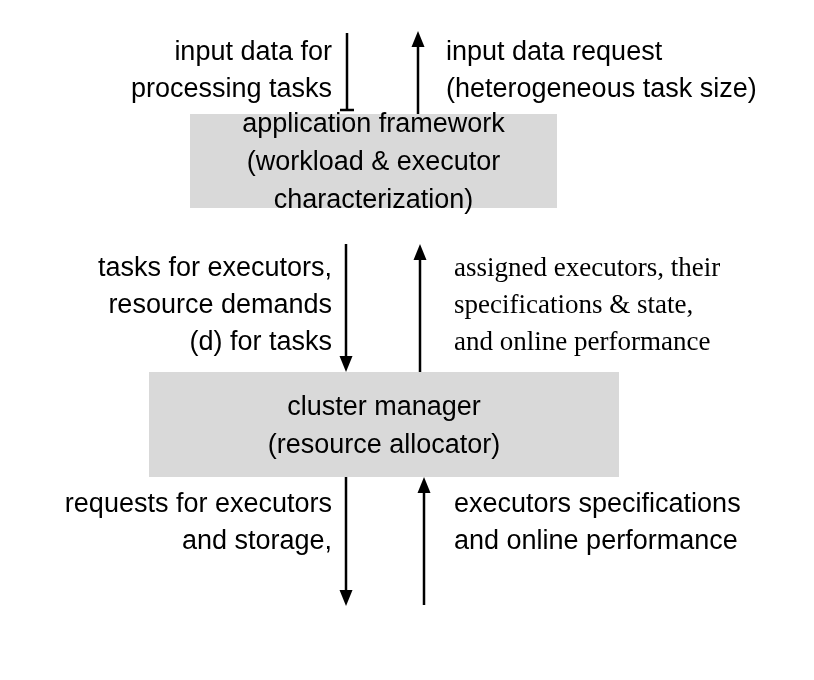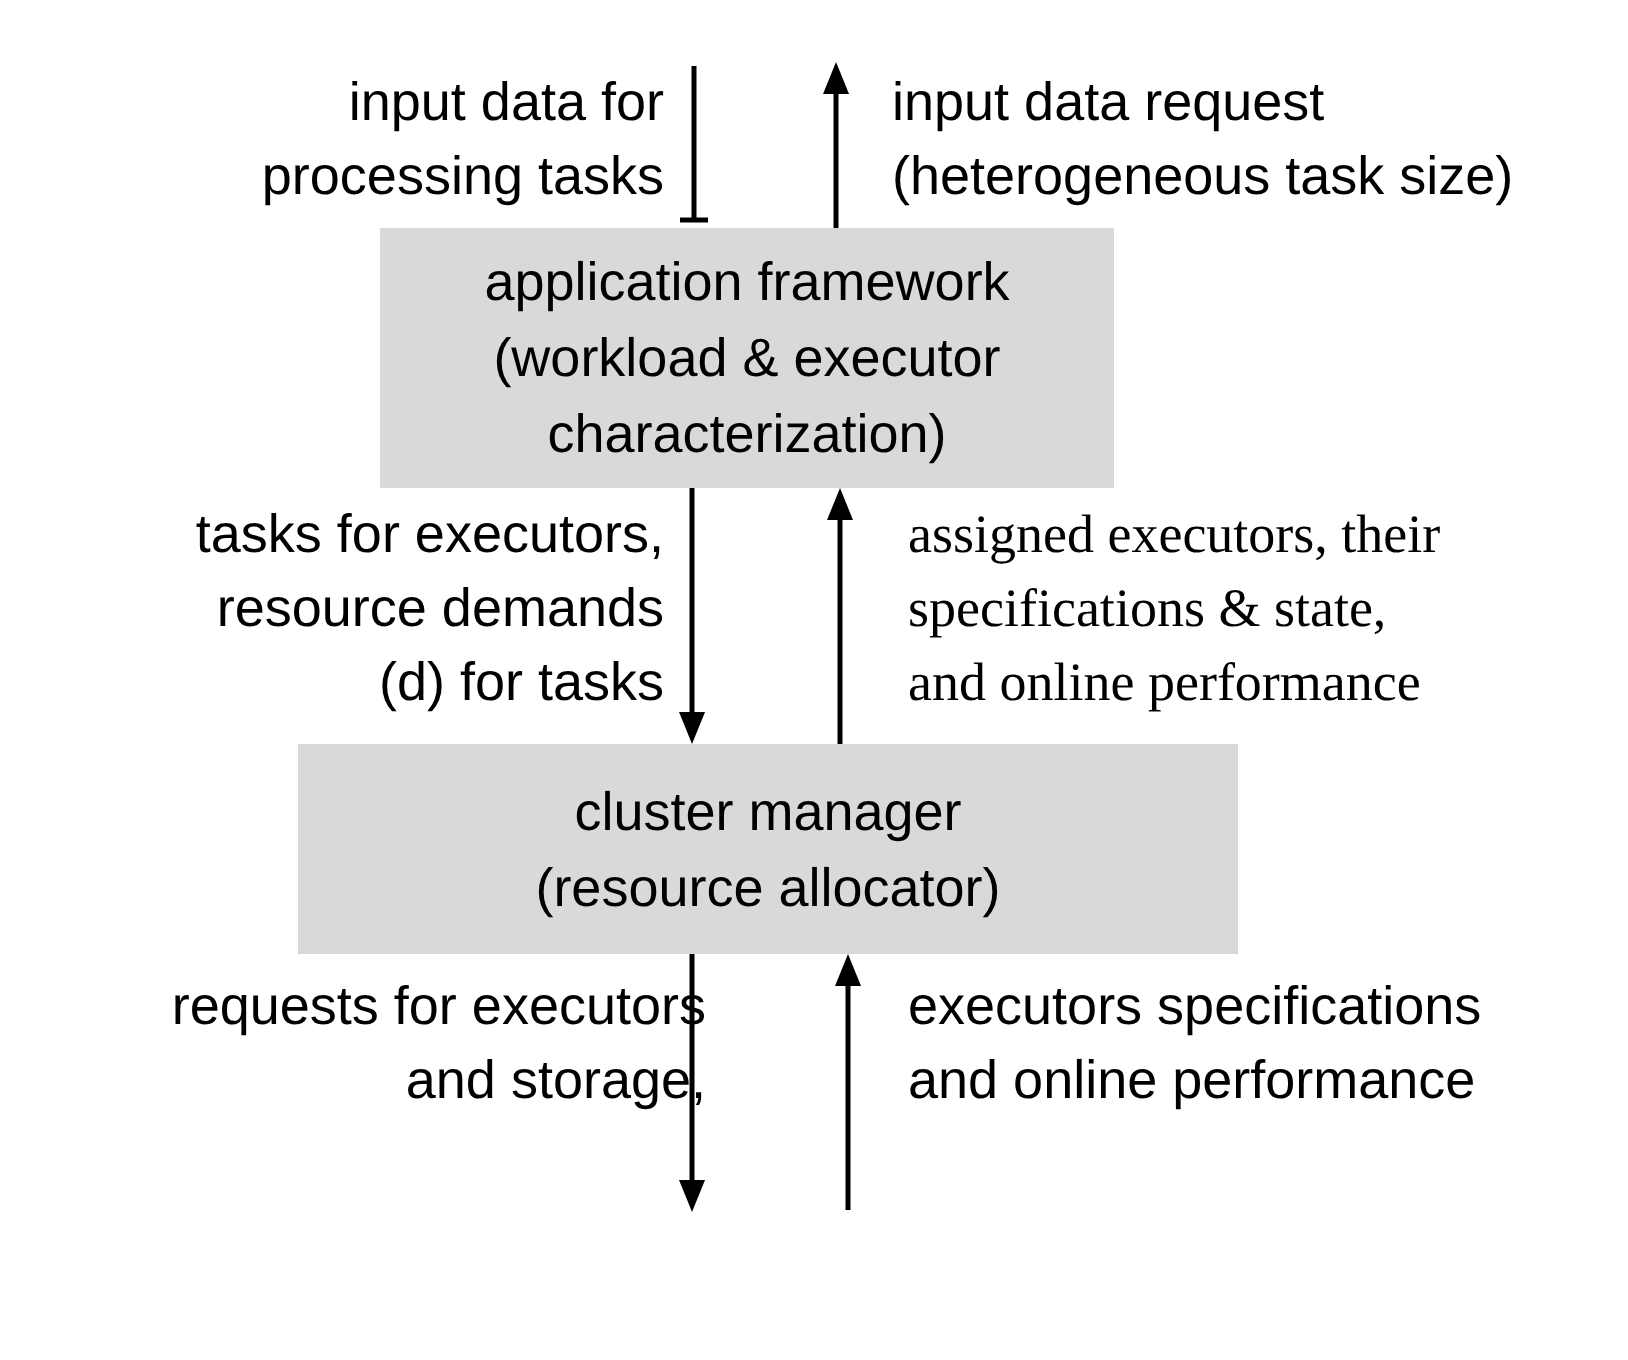--- a/index.html
+++ b/index.html
@@ -49,31 +49,31 @@
     background: var(--box-fill);
     display: flex;
     flex-direction: column;
     justify-content: center;
     align-items: center;
     text-align: center;
     line-height: 38px;
   }
   .box-app {
     left: 190px; top: 114px;
-    width: 367px; height: 130px;
+    width: 367px; height: 94px;
   }
   .box-cluster {
     left: 125px; top: 372px;
     width: 470px; height: 105px; margin-left: 24px;
   }
   .label-top-left    { left: 0;     top: 33px;  width: 332px; }
   .label-top-right   { left: 430px; top: 33px; }
   .label-mid-left    { left: 0;     top: 249px; width: 332px; }
   .label-mid-right   { left: 438px; top: 249px; font-family: Liberation Serif, serif; }
-  .label-bottom-left { left: 0;     top: 485px; width: 332px; padding-left: 21px; }
+  .label-bottom-left { left: 0;     top: 485px; width: 332px; }
   .label-bottom-right{ left: 438px; top: 485px; }
 </style>
 </head>
 <body>
 
 <div class="canvas">
 
   <svg class="arrows" viewBox="0 0 814 680" xmlns="http://www.w3.org/2000/svg">
 
     <g>

